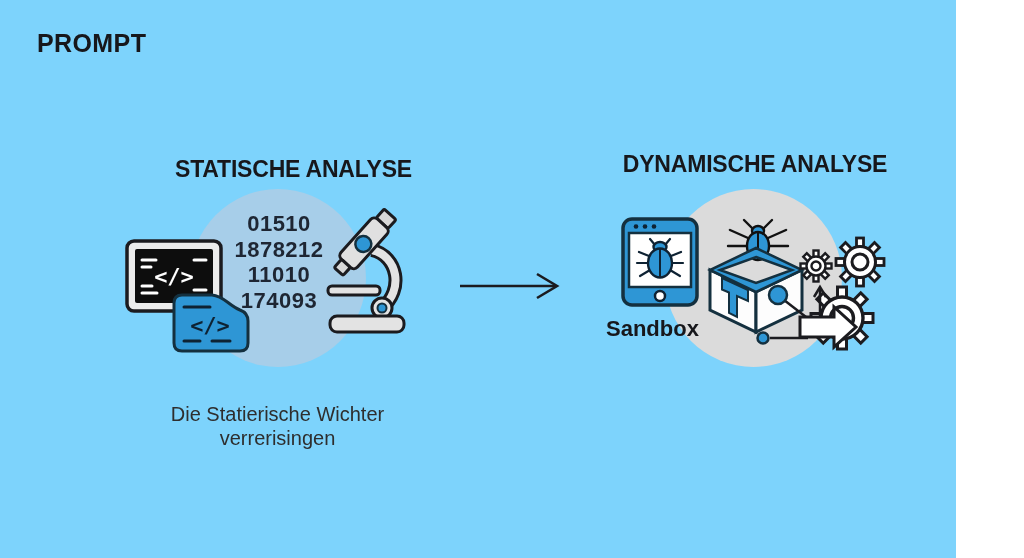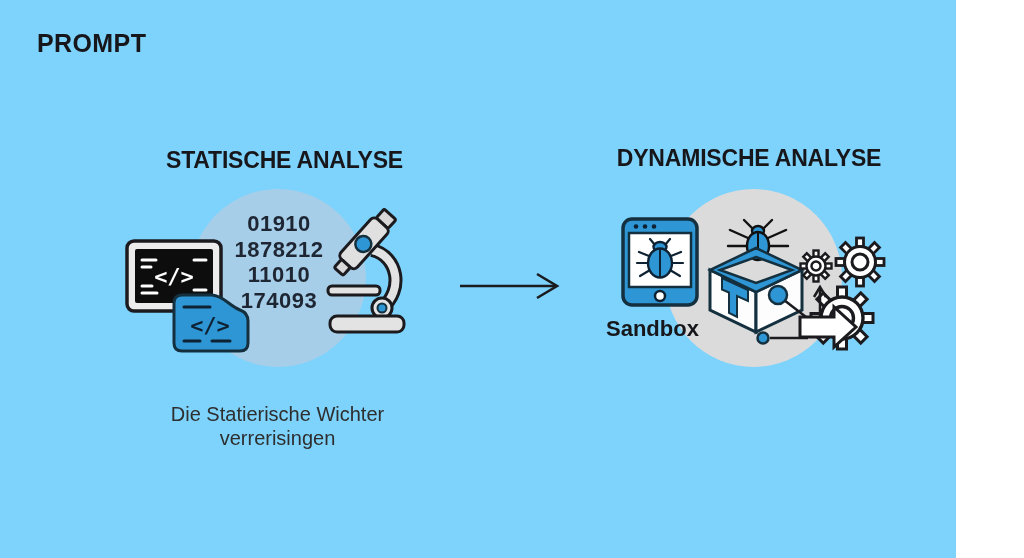--- a/index.html
+++ b/index.html
@@ -35,26 +35,26 @@
   svg{display:block;overflow:visible;}
 </style>
 </head>
 <body>
 
 <div class="canvas">
 
   <div class="abs prompt-label">PROMPT</div>
 
   <div>
-    <h2 class="abs panel-title title-left" style="margin:7px">STATISCHE ANALYSE</h2>
+    <h2 class="abs panel-title title-left" style="margin:16px">STATISCHE ANALYSE</h2>
 
     <div class="abs big-circle circle-blue"></div>
 
     <div class="abs binary-block">
-      <div>01910</div>
+      <div>01510</div>
       <div>1878212</div>
       <div>11010</div>
       <div>174093</div>
     </div>
 
     <svg class="abs" style="left:124px;top:238px;" width="100" height="78" viewBox="0 0 100 78">
       <rect x="3" y="3" width="94" height="70" rx="7" fill="#ececec" stroke="#1b1b1f" stroke-width="3.5"></rect>
       <rect x="11" y="11" width="78" height="54" rx="2" fill="#0d0d0d"></rect>
       <g stroke="#ffffff" stroke-width="3" stroke-linecap="round">
         <line x1="18" y1="22" x2="32" y2="22"></line>
@@ -102,21 +102,21 @@
       <div>verrerisingen</div>
     </div>
   </div>
 
   <svg class="abs" style="left:458px;top:272px;" width="110" height="28" viewBox="0 0 110 28">
     <line x1="2" y1="14" x2="97" y2="14" stroke="#1b1b1f" stroke-width="2.6"></line>
     <polyline points="79,2 99,14 79,26" fill="none" stroke="#1b1b1f" stroke-width="2.6"></polyline>
   </svg>
 
   <div>
-    <h2 class="abs panel-title title-right" style="margin:5px">DYNAMISCHE ANALYSE</h2>
+    <h2 class="abs panel-title title-right" style="margin:11px">DYNAMISCHE ANALYSE</h2>
 
     <div class="abs big-circle circle-gray"></div>
 
     <svg class="abs" style="left:620px;top:216px;" width="80" height="92" viewBox="0 0 80 92">
       <rect x="3" y="3" width="74" height="86" rx="9" fill="#2e96d5" stroke="#14303f" stroke-width="3.5"></rect>
       <rect x="9" y="17" width="62" height="54" fill="#ffffff" stroke="#14303f" stroke-width="2.5"></rect>
       <g fill="#0e2233">
         <circle cx="16" cy="10.5" r="2.3"></circle>
           <circle cx="25" cy="10.5" r="2.3"></circle>
           <circle cx="34" cy="10.5" r="2.3"></circle>

